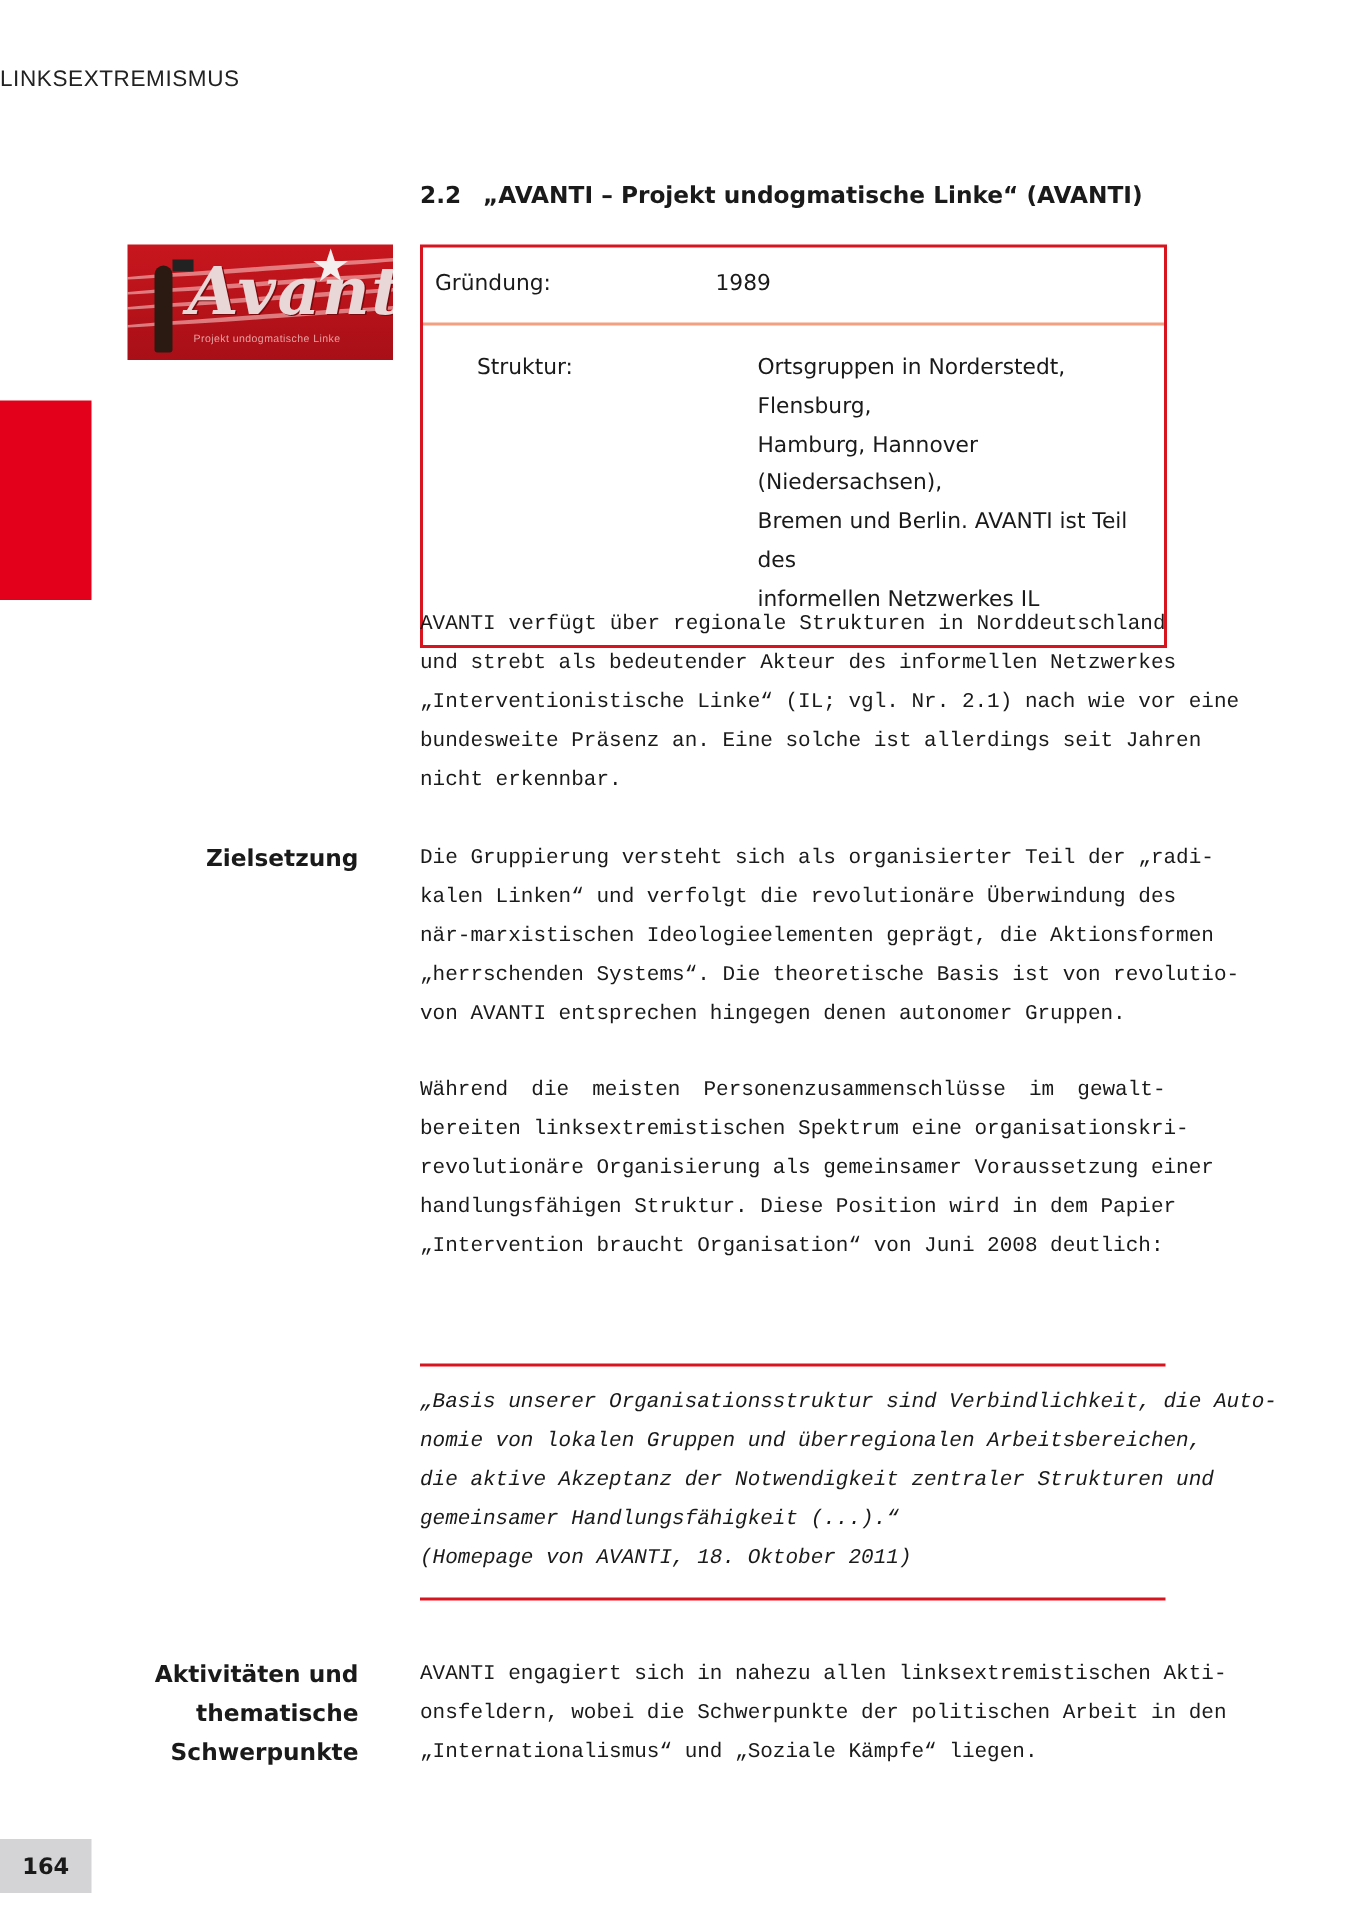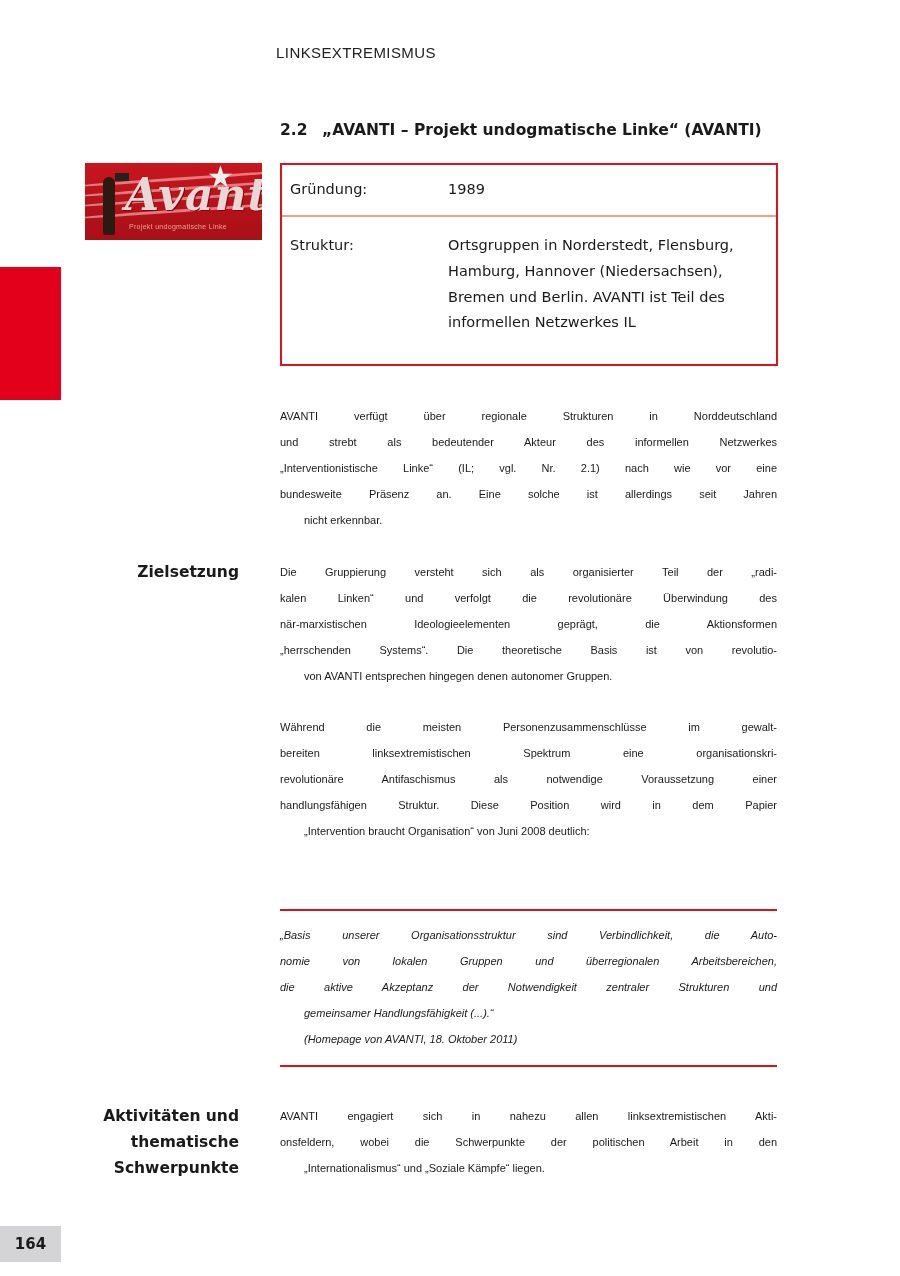--- a/index.html
+++ b/index.html
@@ -12,21 +12,21 @@
       height: 1276px;
       position: relative;
       overflow: hidden;
       color: #1a1a1a;
     }
     .running-head {
       position: absolute;
       top: 44px;
       left: 0;
       width: 712px;
-      text-align: center;
+      text-align: left;
       font-family: "Liberation Sans", sans-serif;
       font-size: 15px;
       letter-spacing: 0.4px;
       color: #222;
     }
     .section-title {
       position: absolute;
       top: 121px;
       left: 280px;
       font-family: "DejaVu Sans", sans-serif;
@@ -116,58 +116,59 @@
       left: 280px;
       width: 494px;
       border: 2px solid #d8141f;
       font-family: "DejaVu Sans", sans-serif;
       font-size: 14.5px;
       color: #1a1a1a;
     }
     .info-row {
       display: flex;
       padding: 0 8px;
+      gap: 29px;
     }
     .info-row.first {
       height: 50px;
       align-items: center;
       border-bottom: 2px solid #f2a080;
     }
     .info-row.second {
       padding-top: 16px;
-      padding-bottom: 28px;
+      padding-bottom: 16px;
+      margin-left: 28px;
     }
     .info-label {
       width: 158px;
       flex: none;
       line-height: 25.8px;
     }
     .info-value {
       line-height: 25.8px;
     }
     .body-text {
       position: absolute;
       left: 280px;
       width: 497px;
-      font-family: Liberation Sans, sans-serif;
-      font-size: 11px;
+      font-family: Liberation Mono, monospace;
+      font-size: 14px;
       line-height: 25.9px;
       text-align: justify;
       color: #1a1a1a;
       hyphens: manual;
     }
     .body-text .ln {
       display: block;
       text-align: justify;
       text-align-last: justify;
       white-space: nowrap;
     }
     .body-text .ln.last {
       text-align-last: left;
-      margin-left: 24px;
     }
     .margin-label {
       position: absolute;
       right: 661px;
       font-family: "DejaVu Sans", sans-serif;
       font-weight: bold;
       font-size: 15.5px;
       line-height: 25.9px;
       text-align: right;
       color: #1a1a1a;
@@ -250,21 +251,21 @@
   <span class="ln">Die Gruppierung versteht sich als organisierter Teil der „radi-</span>
   <span class="ln">kalen Linken“ und verfolgt die revolutionäre Überwindung des</span>
   <span class="ln">när-marxistischen Ideologieelementen geprägt, die Aktionsformen</span>
   <span class="ln">„herrschenden Systems“. Die theoretische Basis ist von revolutio-</span>
   <span class="ln last">von AVANTI entsprechen hingegen denen autonomer Gruppen.</span>
 </div>
 
 <div class="body-text" style="top:715px;">
   <span class="ln">Während die meisten Personenzusammenschlüsse im gewalt-</span>
   <span class="ln">bereiten linksextremistischen Spektrum eine organisationskri-</span>
-  <span class="ln">revolutionäre Antifaschismus als notwendige Voraussetzung einer</span>
+  <span class="ln">revolutionäre Organisierung als gemeinsamer Voraussetzung einer</span>
   <span class="ln">handlungsfähigen Struktur. Diese Position wird in dem Papier</span>
   <span class="ln last">„Intervention braucht Organisation“ von Juni 2008 deutlich:</span>
 </div>
 
 <div class="quote-rule" style="top:909px;"></div>
 
 <div class="body-text quote" style="top:923px;">
   <span class="ln">„Basis unserer Organisationsstruktur sind Verbindlichkeit, die Auto-</span>
   <span class="ln">nomie von lokalen Gruppen und überregionalen Arbeitsbereichen,</span>
   <span class="ln">die aktive Akzeptanz der Notwendigkeit zentraler Strukturen und</span>

